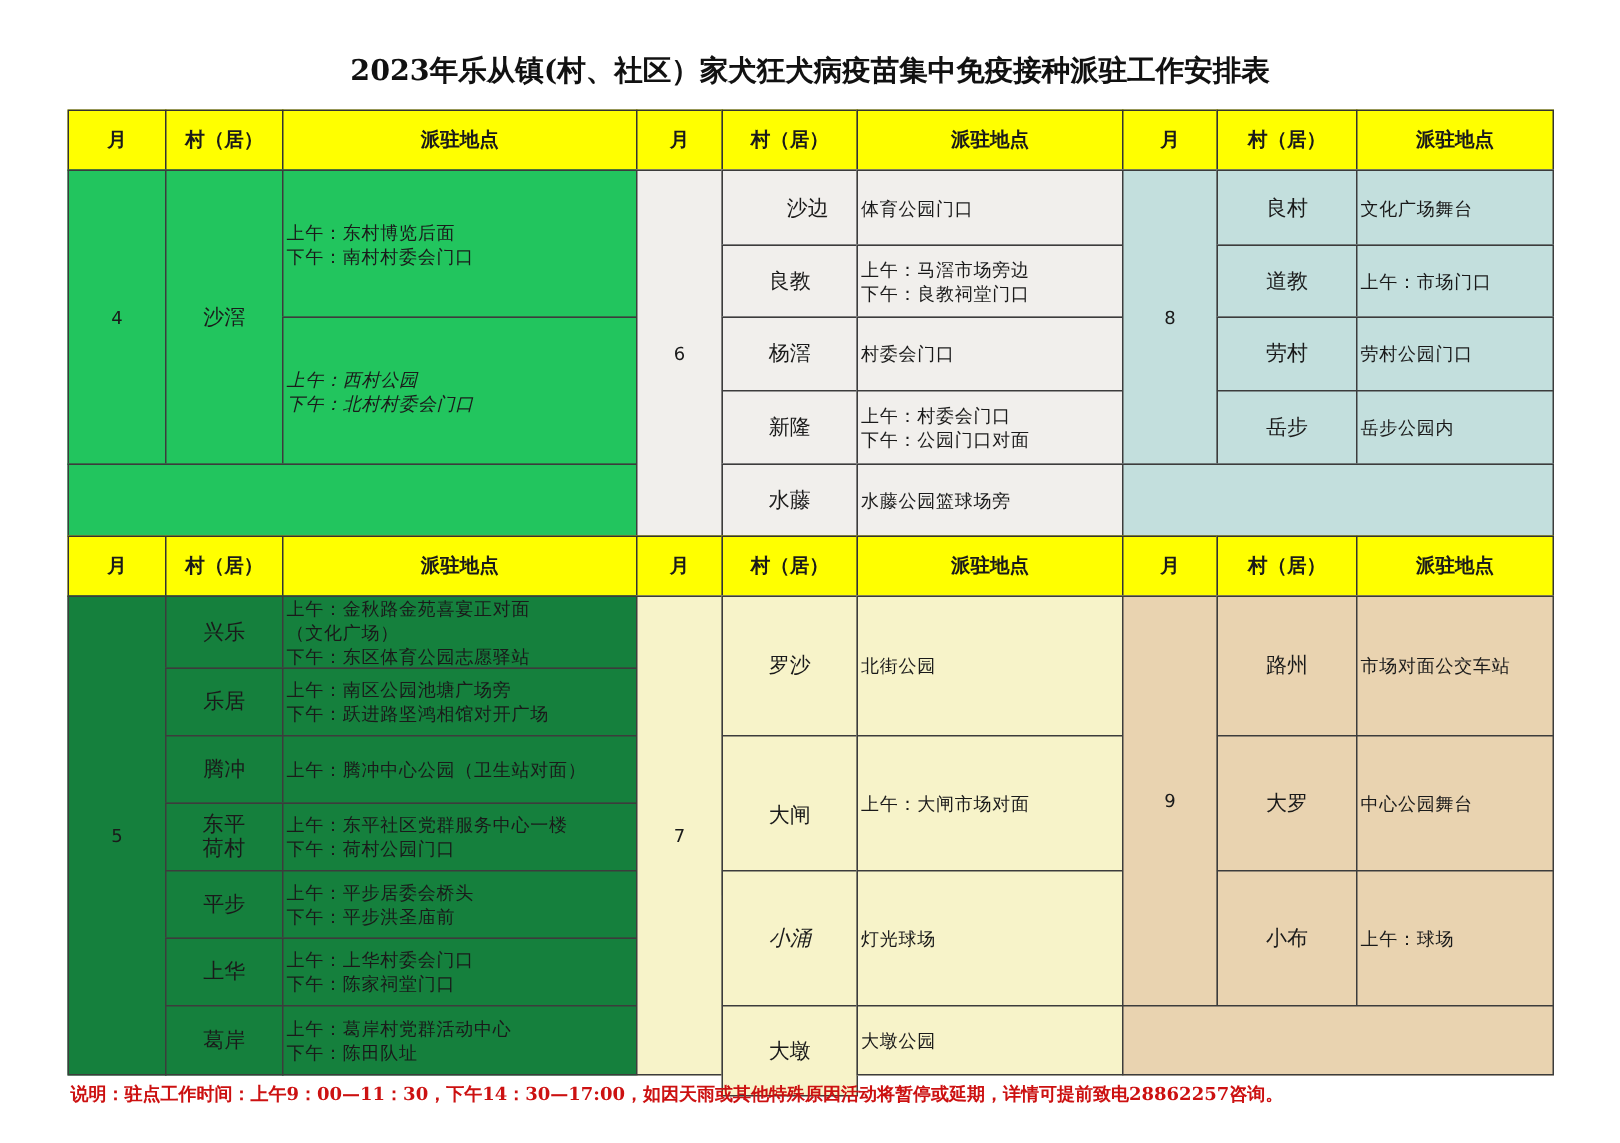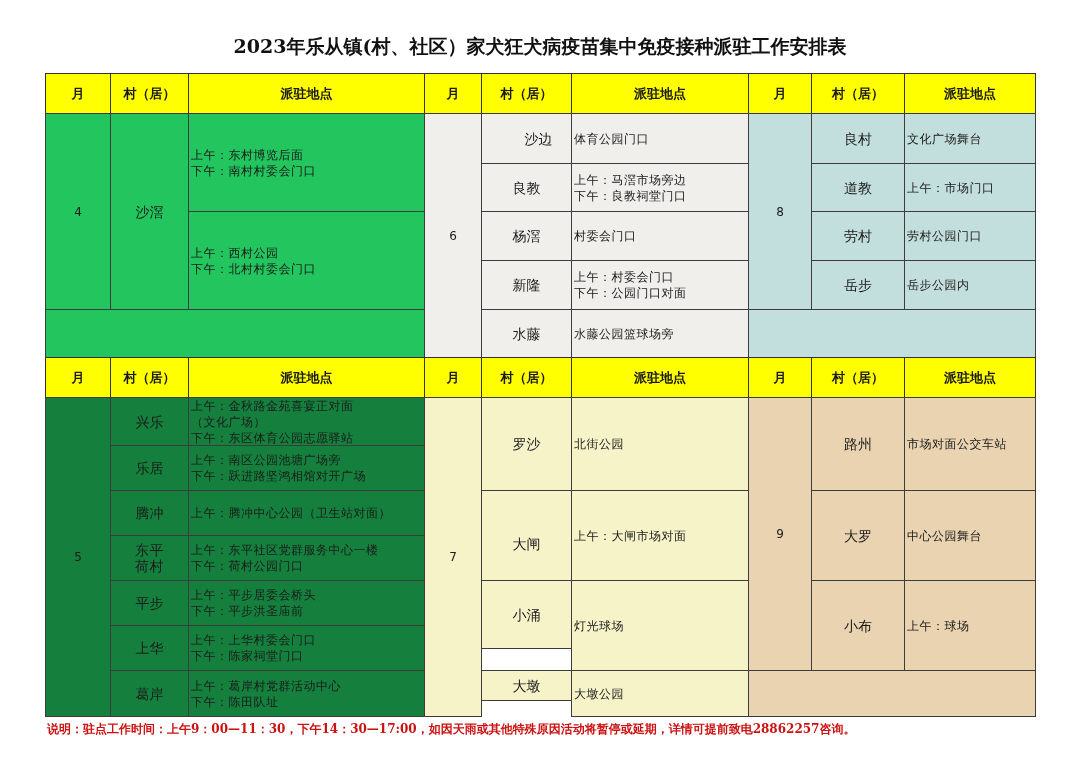--- a/index.html
+++ b/index.html
@@ -49,21 +49,21 @@
   <div class="cell hdr" style="left:703px;top:0;width:64px;height:41px;">月</div>
   <div class="cell hdr" style="left:766px;top:0;width:94px;height:41px;">村（居）</div>
   <div class="cell hdr" style="left:859px;top:0;width:132px;height:41px;">派驻地点</div>
 
   <div class="cell blue month" style="left:0;top:40px;width:66px;height:197px;">4</div>
   <div class="cell blue vname" style="left:65px;top:40px;width:79px;height:197px;">沙滘</div>
   <div class="cell blue left" style="left:143px;top:40px;width:237px;height:99px;">
       <span class="loc">上午：东村博览后面
 下午：南村村委会门口</span>
     </div>
-  <div class="cell blue left" style="left:143px;top:138px;width:237px;height:99px;">
+  <div class="cell blue left" style="left:143px;top:138px;width:237px;height:99px;font-style:italic;">
       <span class="loc">上午：西村公园
 下午：北村村委会门口</span>
     </div>
   <div class="cell blue" style="left:0;top:236px;width:380px;height:49px;"></div>
 
   <div class="cell grey month" style="left:379px;top:40px;width:58px;height:245px;">6</div>
   <div class="cell grey vname" style="left:436px;top:40px;width:91px;height:51px;padding-left:24px;">沙边</div>
   <div class="cell grey left" style="left:526px;top:40px;width:178px;height:51px;">
       <span class="loc">体育公园门口</span>
     </div>
@@ -157,25 +157,25 @@
 
   <div class="cell cream month" style="left:379px;top:324px;width:58px;height:320px;">7</div>
   <div class="cell cream vname" style="left:436px;top:324px;width:91px;height:94px;">罗沙</div>
   <div class="cell cream left" style="left:526px;top:324px;width:178px;height:94px;">
       <span class="loc">北街公园</span>
     </div>
   <div class="cell cream vname" style="left:436px;top:417px;width:91px;height:107px;">大闸</div>
   <div class="cell cream left" style="left:526px;top:417px;width:178px;height:91px;">
       <span class="loc">上午：大闸市场对面</span>
     </div>
-  <div class="cell cream vname" style="left:436px;top:507px;width:91px;height:69px;">小涌</div>
+  <div class="cell cream vname" style="left:436px;top:507px;width:91px;height:91px;font-style:italic;">小涌</div>
   <div class="cell cream left" style="left:526px;top:507px;width:178px;height:91px;">
       <span class="loc">灯光球场</span>
     </div>
-  <div class="cell cream vname" style="left:436px;top:597px;width:91px;height:31px;">大墩</div>
+  <div class="cell cream vname" style="left:436px;top:597px;width:91px;height:61px;">大墩</div>
   <div class="cell cream left" style="left:526px;top:597px;width:178px;height:47px;">
       <span class="loc">大墩公园</span>
     </div>
 
   <div class="cell tan month" style="left:703px;top:324px;width:64px;height:274px;">9</div>
   <div class="cell tan vname" style="left:766px;top:324px;width:94px;height:94px;">路州</div>
   <div class="cell tan left" style="left:859px;top:324px;width:132px;height:94px;">
       <span class="loc">市场对面公交车站</span>
     </div>
   <div class="cell tan vname" style="left:766px;top:417px;width:94px;height:91px;">大罗</div>

